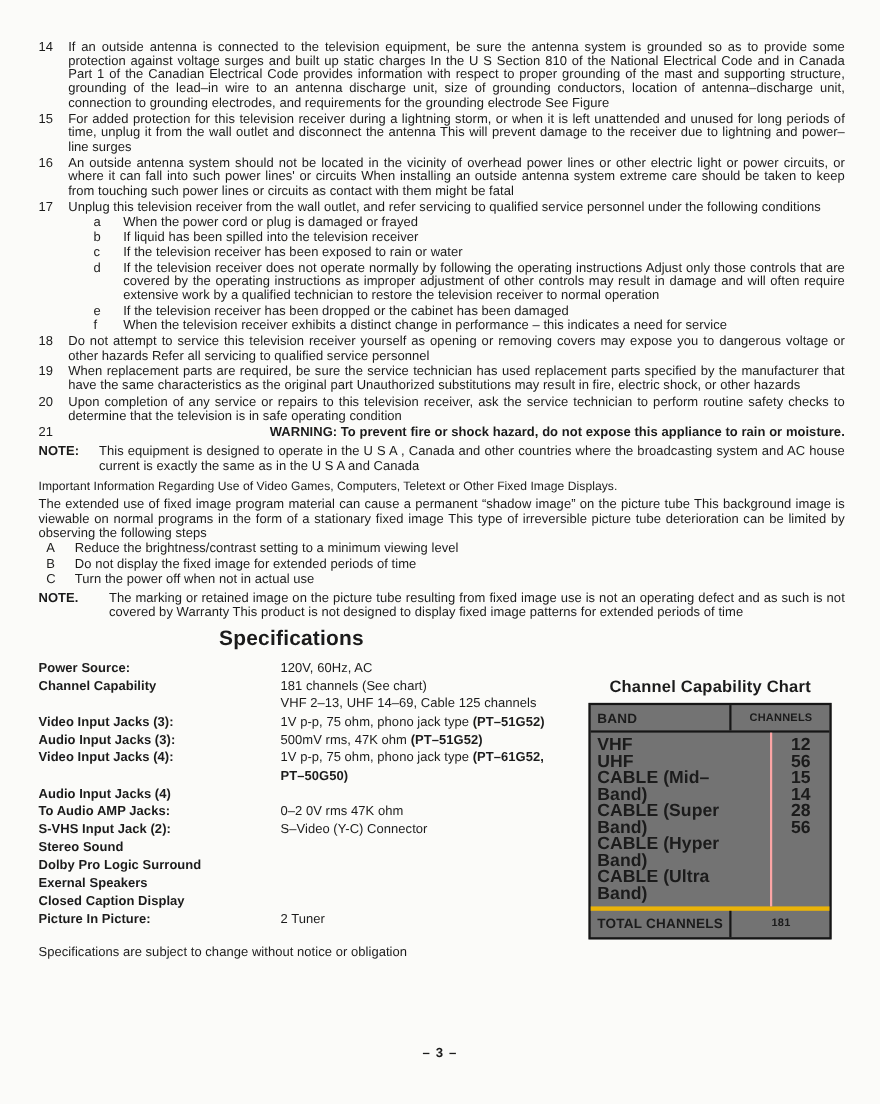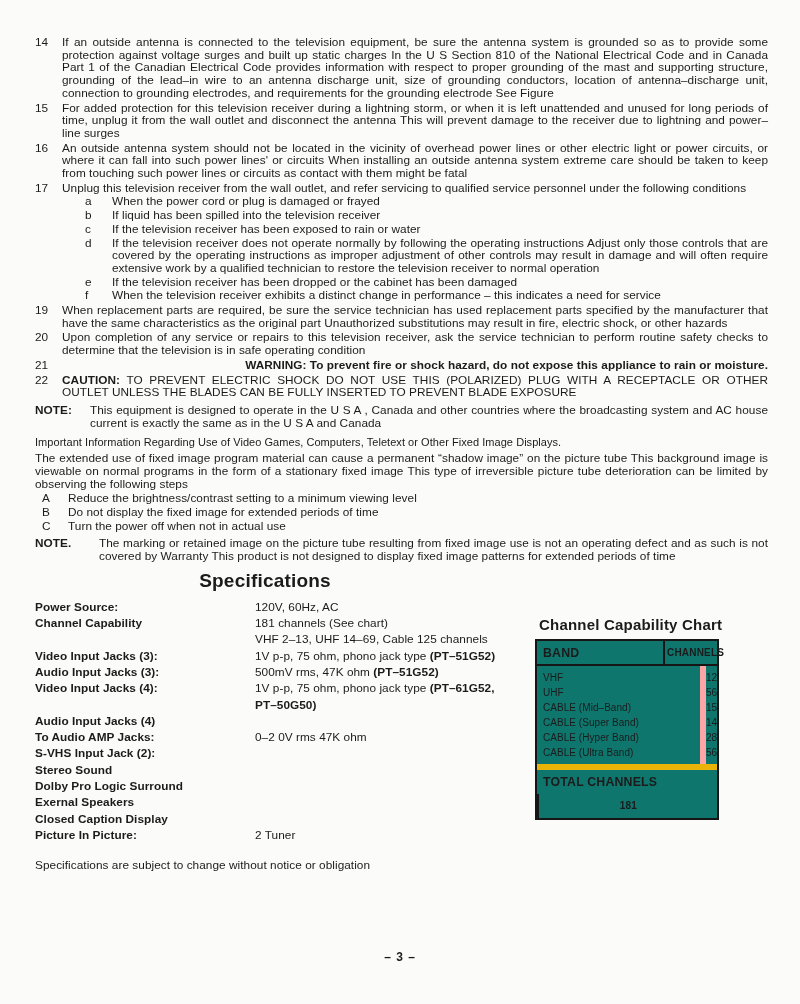--- a/index.html
+++ b/index.html
@@ -41,31 +41,31 @@
   .columns{display:flex;margin-top:3px;}
   .left{width:500px;flex:none;}
   .right{flex:1;padding-top:51px;padding-left:0;}
   .spec-title{font-size:19px;line-height:27px;font-weight:700;text-align:center;width:460px;margin:1px 0 5px;letter-spacing:0.2px;}
   .spec-row{display:flex;line-height:16.3px;}
   .spec-label{width:220px;flex:none;font-weight:700;}
   .spec-value{flex:1;}
   .vline{line-height:16.3px;}
   .footnote{margin-top:15px;line-height:14px;}
   
-  .chart-title{font-size:15px;line-height:16px;font-weight:700;margin:0 0 6px 4px;letter-spacing:0.2px;}
-  .chart-table{width:184px;border:2px solid #161616;background:#0f766e;box-sizing:border-box;}
+  .chart-title{font-size:15px;line-height:16px;font-weight:700;margin:0 0 6px 19px;letter-spacing:0.2px;}
+  .chart-table{width:221px;border:2px solid #161616;background:#737373;box-sizing:border-box;}
   .ct-header,.ct-total{display:flex;align-items:stretch;}
   .ct-header{border-bottom:2px solid #161616;}
-  .ct-total{border-top:6px solid #eab308;flex-direction:column;}
+  .ct-total{border-top:4px solid #eab308;}
   .ct-band{width:126px;flex:none;padding:6px 0 5px 6px;font-size:12.3px;font-weight:700;letter-spacing:0.2px;box-sizing:border-box;}
   .ct-chan{flex:1;border-left:2px solid #161616;padding:6px 1px 5px 2px;font-size:10px;font-weight:700;letter-spacing:0.2px;text-align:center;}
   .ct-body{display:flex;align-items:stretch;}
   .ct-bands{width:126px;flex:none;padding:4px 0 4px 6px;box-sizing:border-box;}
-  .ct-values{flex:1;border-left:6px solid #fca5a5;text-align:center;padding:4px 0;margin-left:37px;}
-  .ct-bands > div,.ct-values > div{line-height:15px;font-size:10px;}
+  .ct-values{flex:1;border-left:2px solid #fca5a5;text-align:center;padding:4px 0;margin-left:37px;}
+  .ct-bands > div,.ct-values > div{line-height:15px;font-size:16px;font-weight:bold;}
   
   .page-number{position:absolute;top:951px;left:0;width:100%;text-align:center;font-weight:700;font-size:12px;letter-spacing:1px;}
 </style>
 </head>
 <body>
 
 <div class="page">
 
   <div class="safety">
       <div class="safety-item">
@@ -96,34 +96,34 @@
             <div class="stext">If the television receiver does not operate normally by following the operating instructions Adjust only those controls that are covered by the operating instructions as improper adjustment of other controls may result in damage and will often require extensive work by a qualified technician to restore the television receiver to normal operation</div>
           </div><div class="sub-item">
             <span class="skey">e</span>
             <div class="stext">If the television receiver has been dropped or the cabinet has been damaged</div>
           </div><div class="sub-item">
             <span class="skey">f</span>
             <div class="stext">When the television receiver exhibits a distinct change in performance – this indicates a need for service</div>
           </div></div>
       </div>
       <div class="safety-item">
+        <span class="inum">18</span>
+        <div class="itext">Do not attempt to service this television receiver yourself as opening or removing covers may expose you to dangerous voltage or other hazards Refer all servicing to qualified service personnel</div>
+      </div>
+      <div class="safety-item">
         <span class="inum">19</span>
         <div class="itext">When replacement parts are required, be sure the service technician has used replacement parts specified by the manufacturer that have the same characteristics as the original part Unauthorized substitutions may result in fire, electric shock, or other hazards</div>
       </div>
       <div class="safety-item">
         <span class="inum">20</span>
         <div class="itext">Upon completion of any service or repairs to this television receiver, ask the service technician to perform routine safety checks to determine that the television is in safe operating condition</div>
       </div>
       <div class="safety-item">
         <span class="inum">21</span>
         <div class="itext b">WARNING: To prevent fire or shock hazard, do not expose this appliance to rain or moisture.</div>
-      </div>
-      <div class="safety-item">
-        <span class="inum">22</span>
-        <div class="itext"><span class="b">CAUTION:</span> TO PREVENT ELECTRIC SHOCK DO NOT USE THIS (POLARIZED) PLUG WITH A RECEPTACLE OR OTHER OUTLET UNLESS THE BLADES CAN BE FULLY INSERTED TO PREVENT BLADE EXPOSURE</div>
       </div>
     </div>
 
   <div class="note hang55">
     <span class="nlabel">NOTE:</span>
     <div class="ntext">This equipment is designed to operate in the U S A , Canada and other countries where the broadcasting system and AC house current is exactly the same as in the U S A and Canada</div>
   </div>
 
   <div class="heading">Important Information Regarding Use of Video Games, Computers, Teletext or Other Fixed Image Displays.</div>
   <div class="para">The extended use of fixed image program material can cause a permanent “shadow image” on the picture tube This background image is viewable on normal programs in the form of a stationary fixed image This type of irreversible picture tube deterioration can be limited by observing the following steps</div>
@@ -187,20 +187,23 @@
             <span class="spec-label">Audio Input Jacks (4)</span>
           </div>
           <div class="spec-row">
             <span class="spec-label">To Audio AMP Jacks:</span>
             <div class="spec-value">
               <div class="vline"><span>0–2 0V rms 47K ohm</span></div>
             </div>
           </div>
           <div class="spec-row">
             <span class="spec-label">S-VHS Input Jack (2):</span>
+            <div class="spec-value">
+              <div class="vline"><span>S–Video (Y-C) Connector</span></div>
+            </div>
           </div>
           <div class="spec-row">
             <span class="spec-label">Stereo Sound</span>
             <div class="spec-value"></div>
           </div>
           <div class="spec-row">
             <span class="spec-label">Dolby Pro Logic Surround</span>
             <div class="spec-value"></div>
           </div>
           <div class="spec-row">

